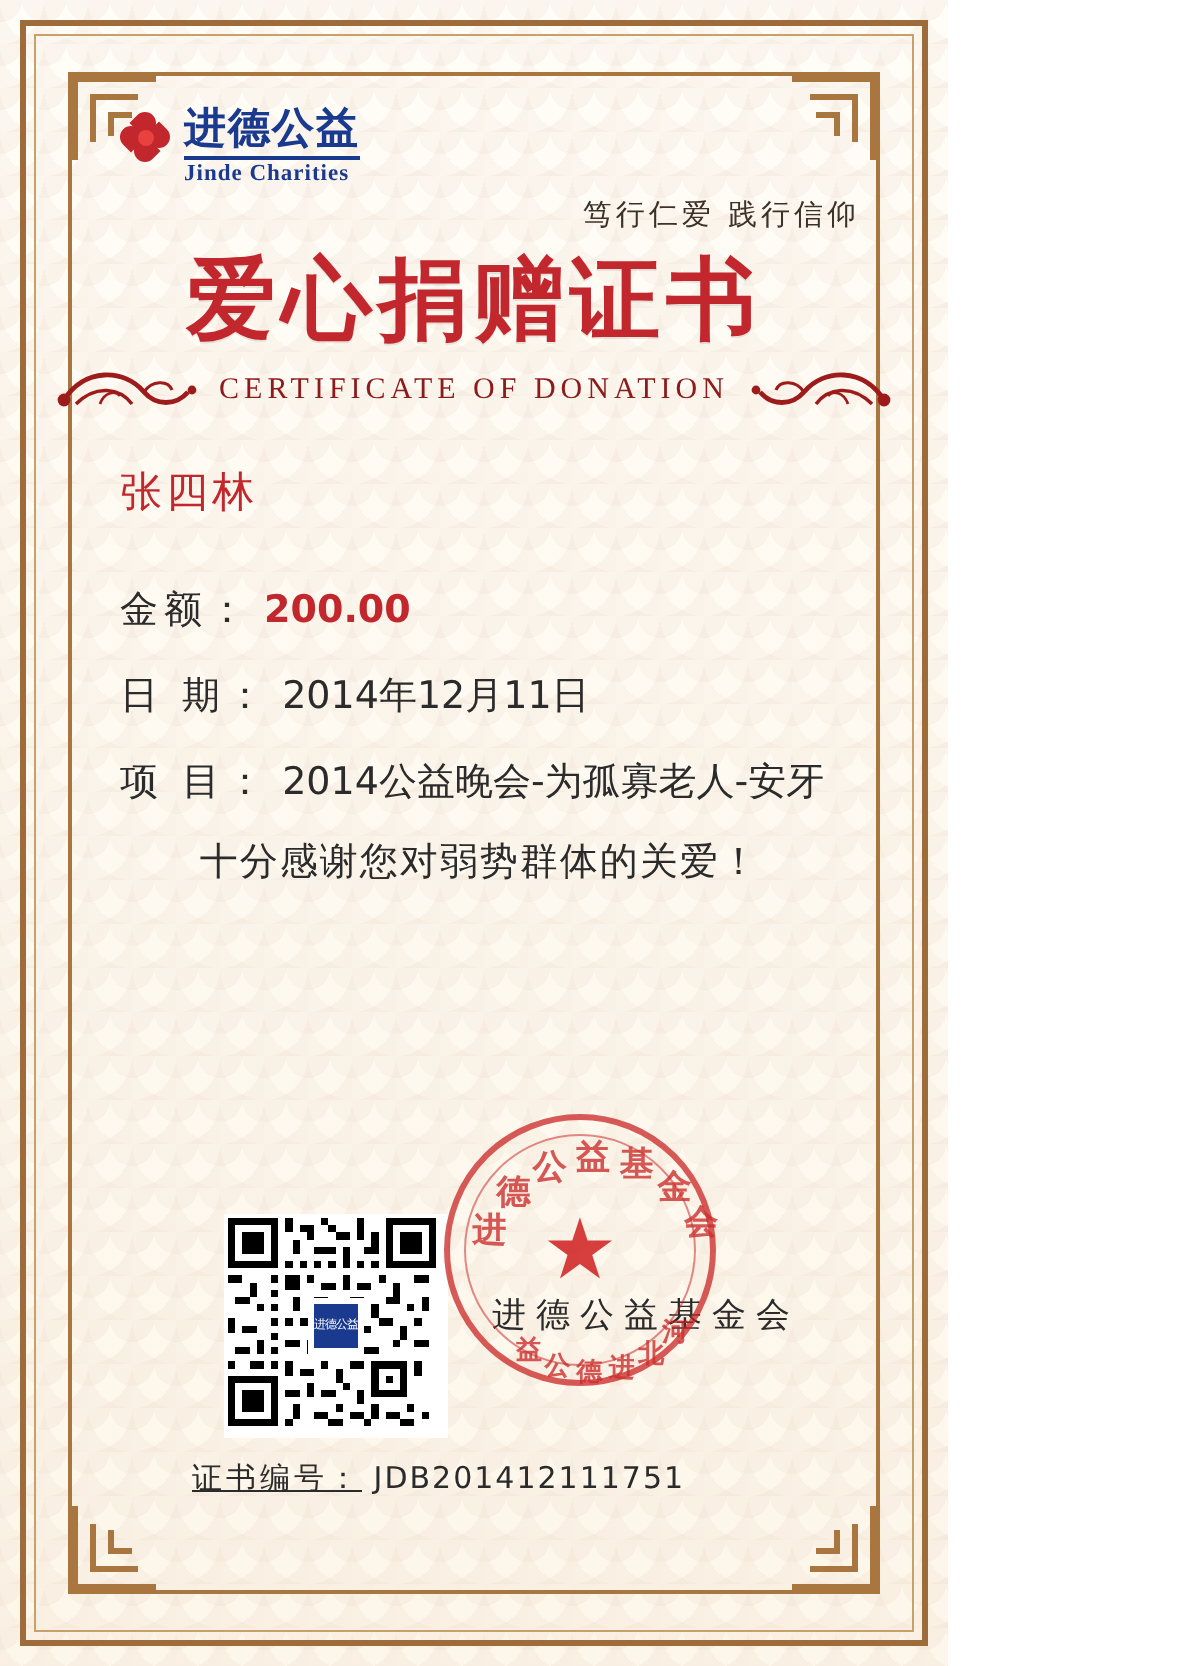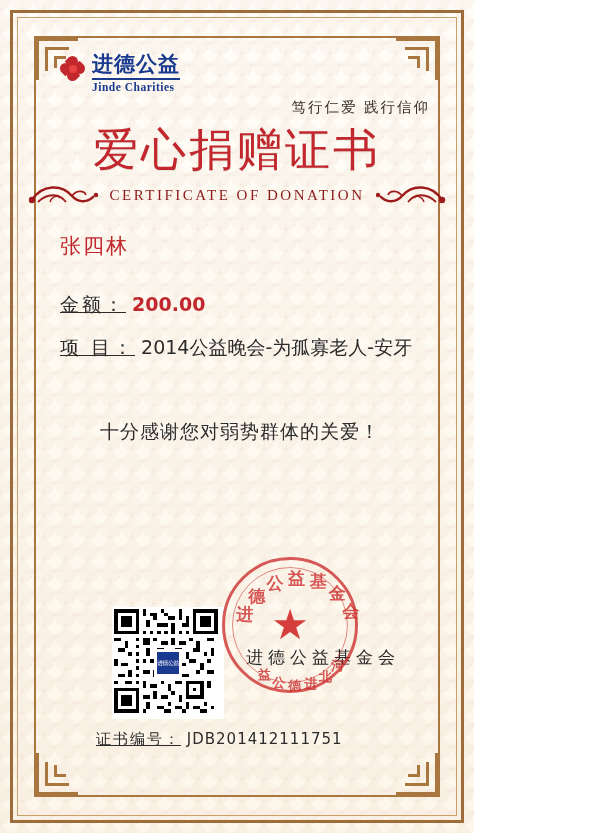--- a/index.html
+++ b/index.html
@@ -133,21 +133,21 @@
     font-size: 14.5px;
     color: #3d3228;
     letter-spacing: 2px;
   }
   .main-title {
     position: absolute;
     top: 74px;
     left: 0; right: 0;
     text-align: center;
     font-size: 45px;
-    font-weight: normal;
+    font-weight: bold;
     color: #c1272d;
     letter-spacing: 3px;
     text-shadow: 0 1px 0 rgba(0,0,0,0.08);
   }
   .sub-title-row {
     position: absolute;
     top: 134px;
     left: 0; right: 0;
     display: flex;
     align-items: center;
@@ -182,21 +182,20 @@
     margin-bottom: 32px;
   }
   .field-row {
     font-size: 19px;
     color: #2b2b2b;
     margin-bottom: 17px;
     white-space: nowrap;
   }
   .field-label {
     letter-spacing: 3px;
-    text-decoration: underline;
   }
   .field-value.amount {
     color: #c1272d;
     font-weight: bold;
   }
   .field-value {
     color: #2b2b2b;
   }
 
   
@@ -405,20 +404,24 @@
     </div>
 
     <div class="fields">
       <div class="donor">张四林</div>
 
       <div class="field-row">
         <span class="field-label">金额：</span>
         <span class="field-value amount">200.00</span>
       </div>
 
+      <div class="field-row">
+        <span class="field-label">日 期：</span>
+        <span class="field-value">2014年12月11日</span>
+      </div>
 
       <div class="field-row">
         <span class="field-label">项 目：</span>
         <span class="field-value">2014公益晚会-为孤寡老人-安牙</span>
       </div>
     </div>
 
     <div class="paragraphs">
       <p>十分感谢您对弱势群体的关爱！</p>
     </div>

